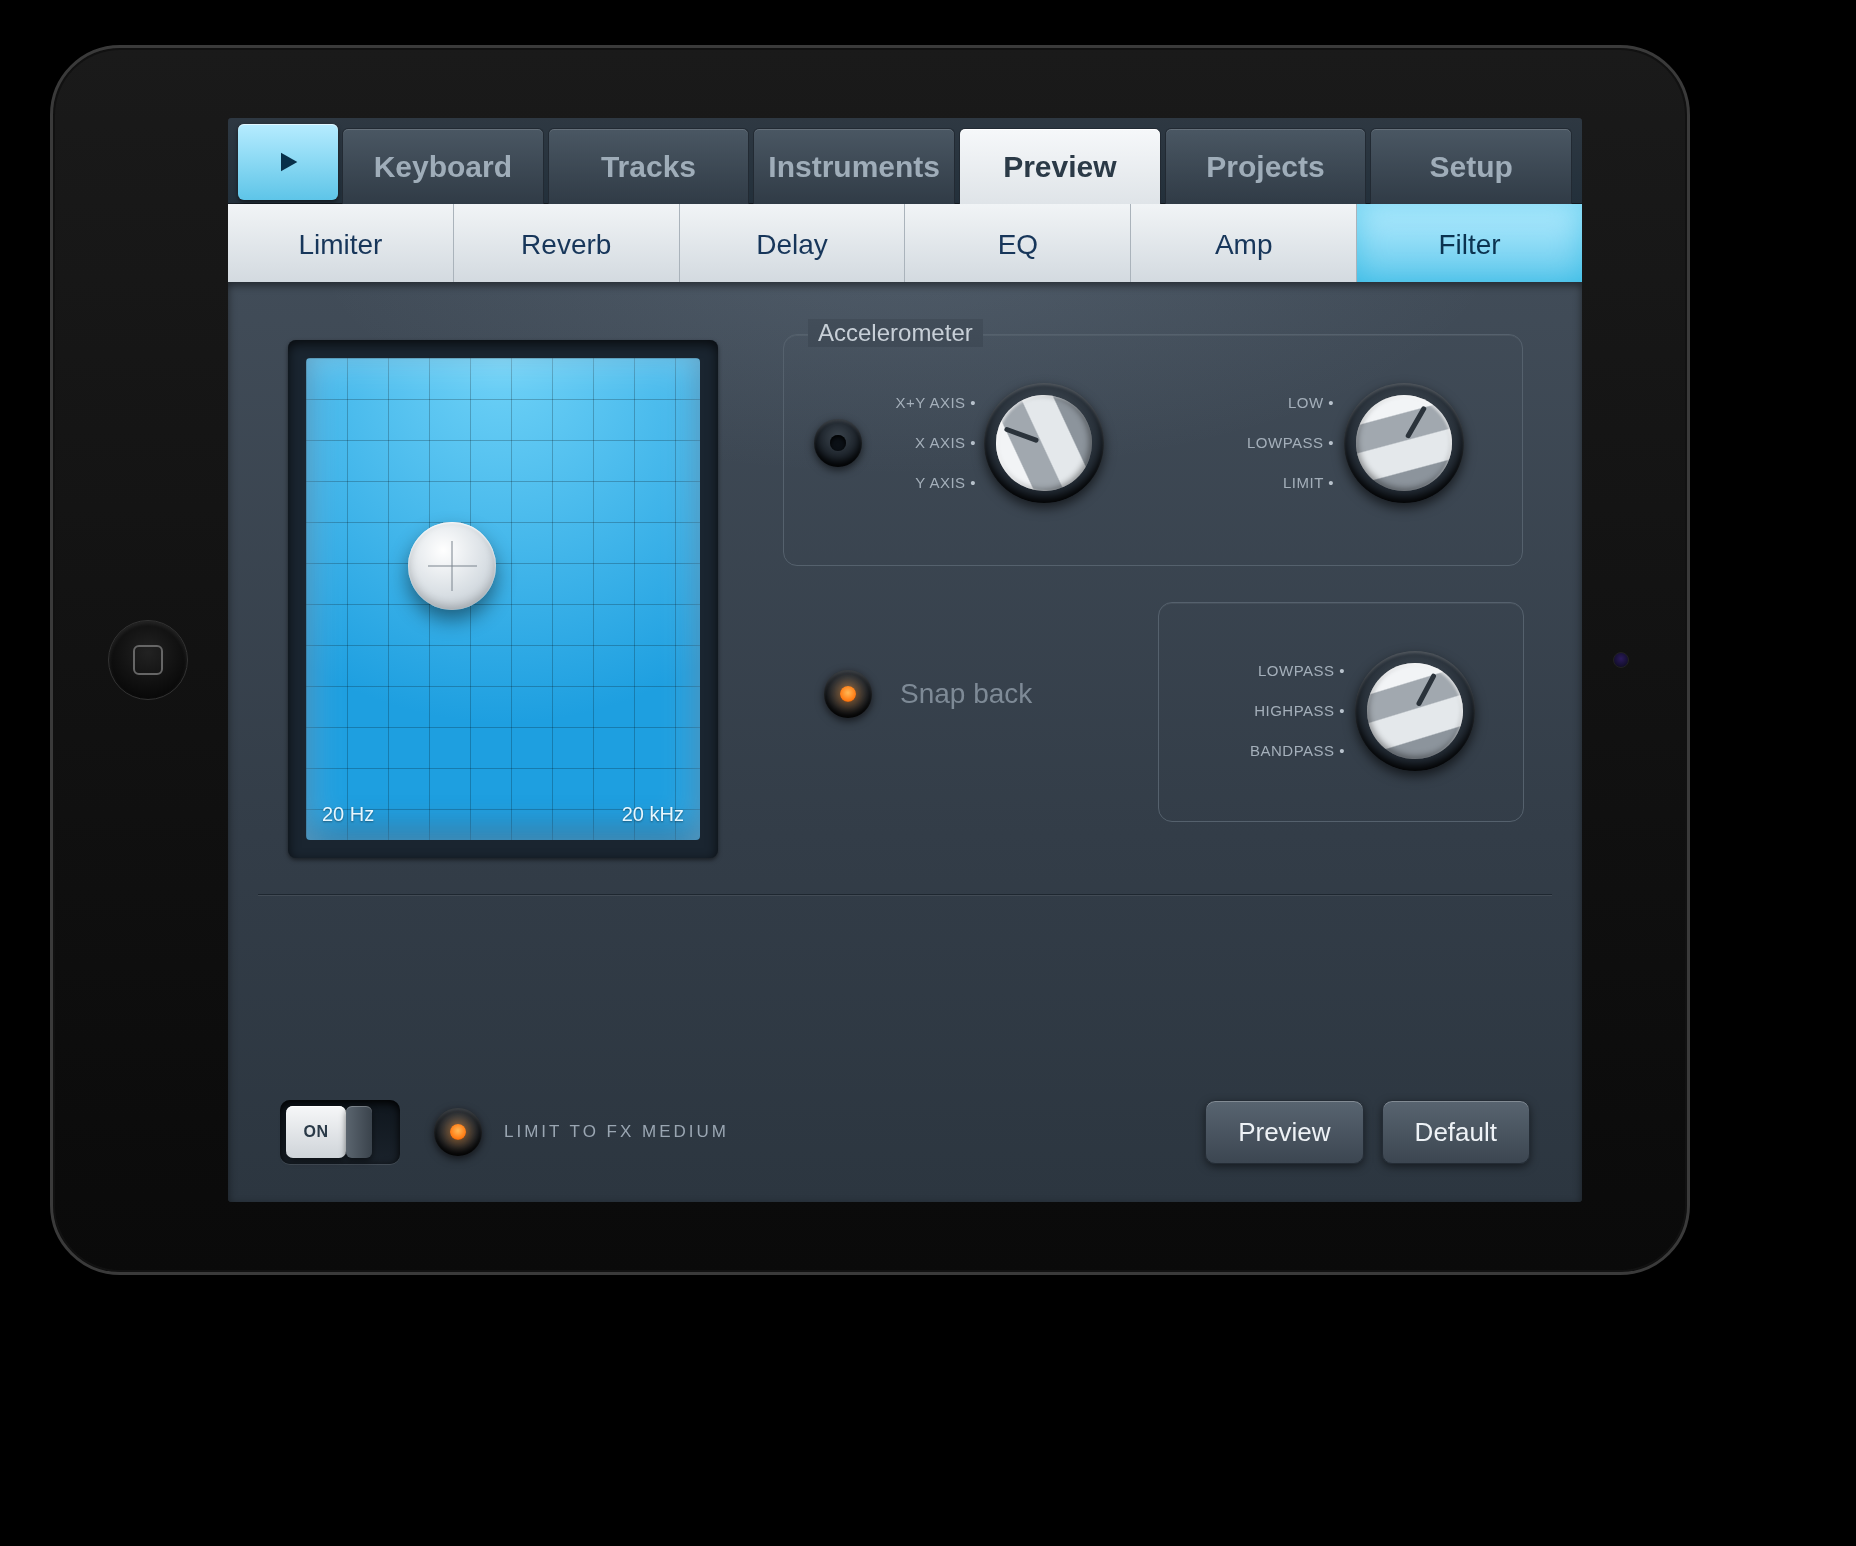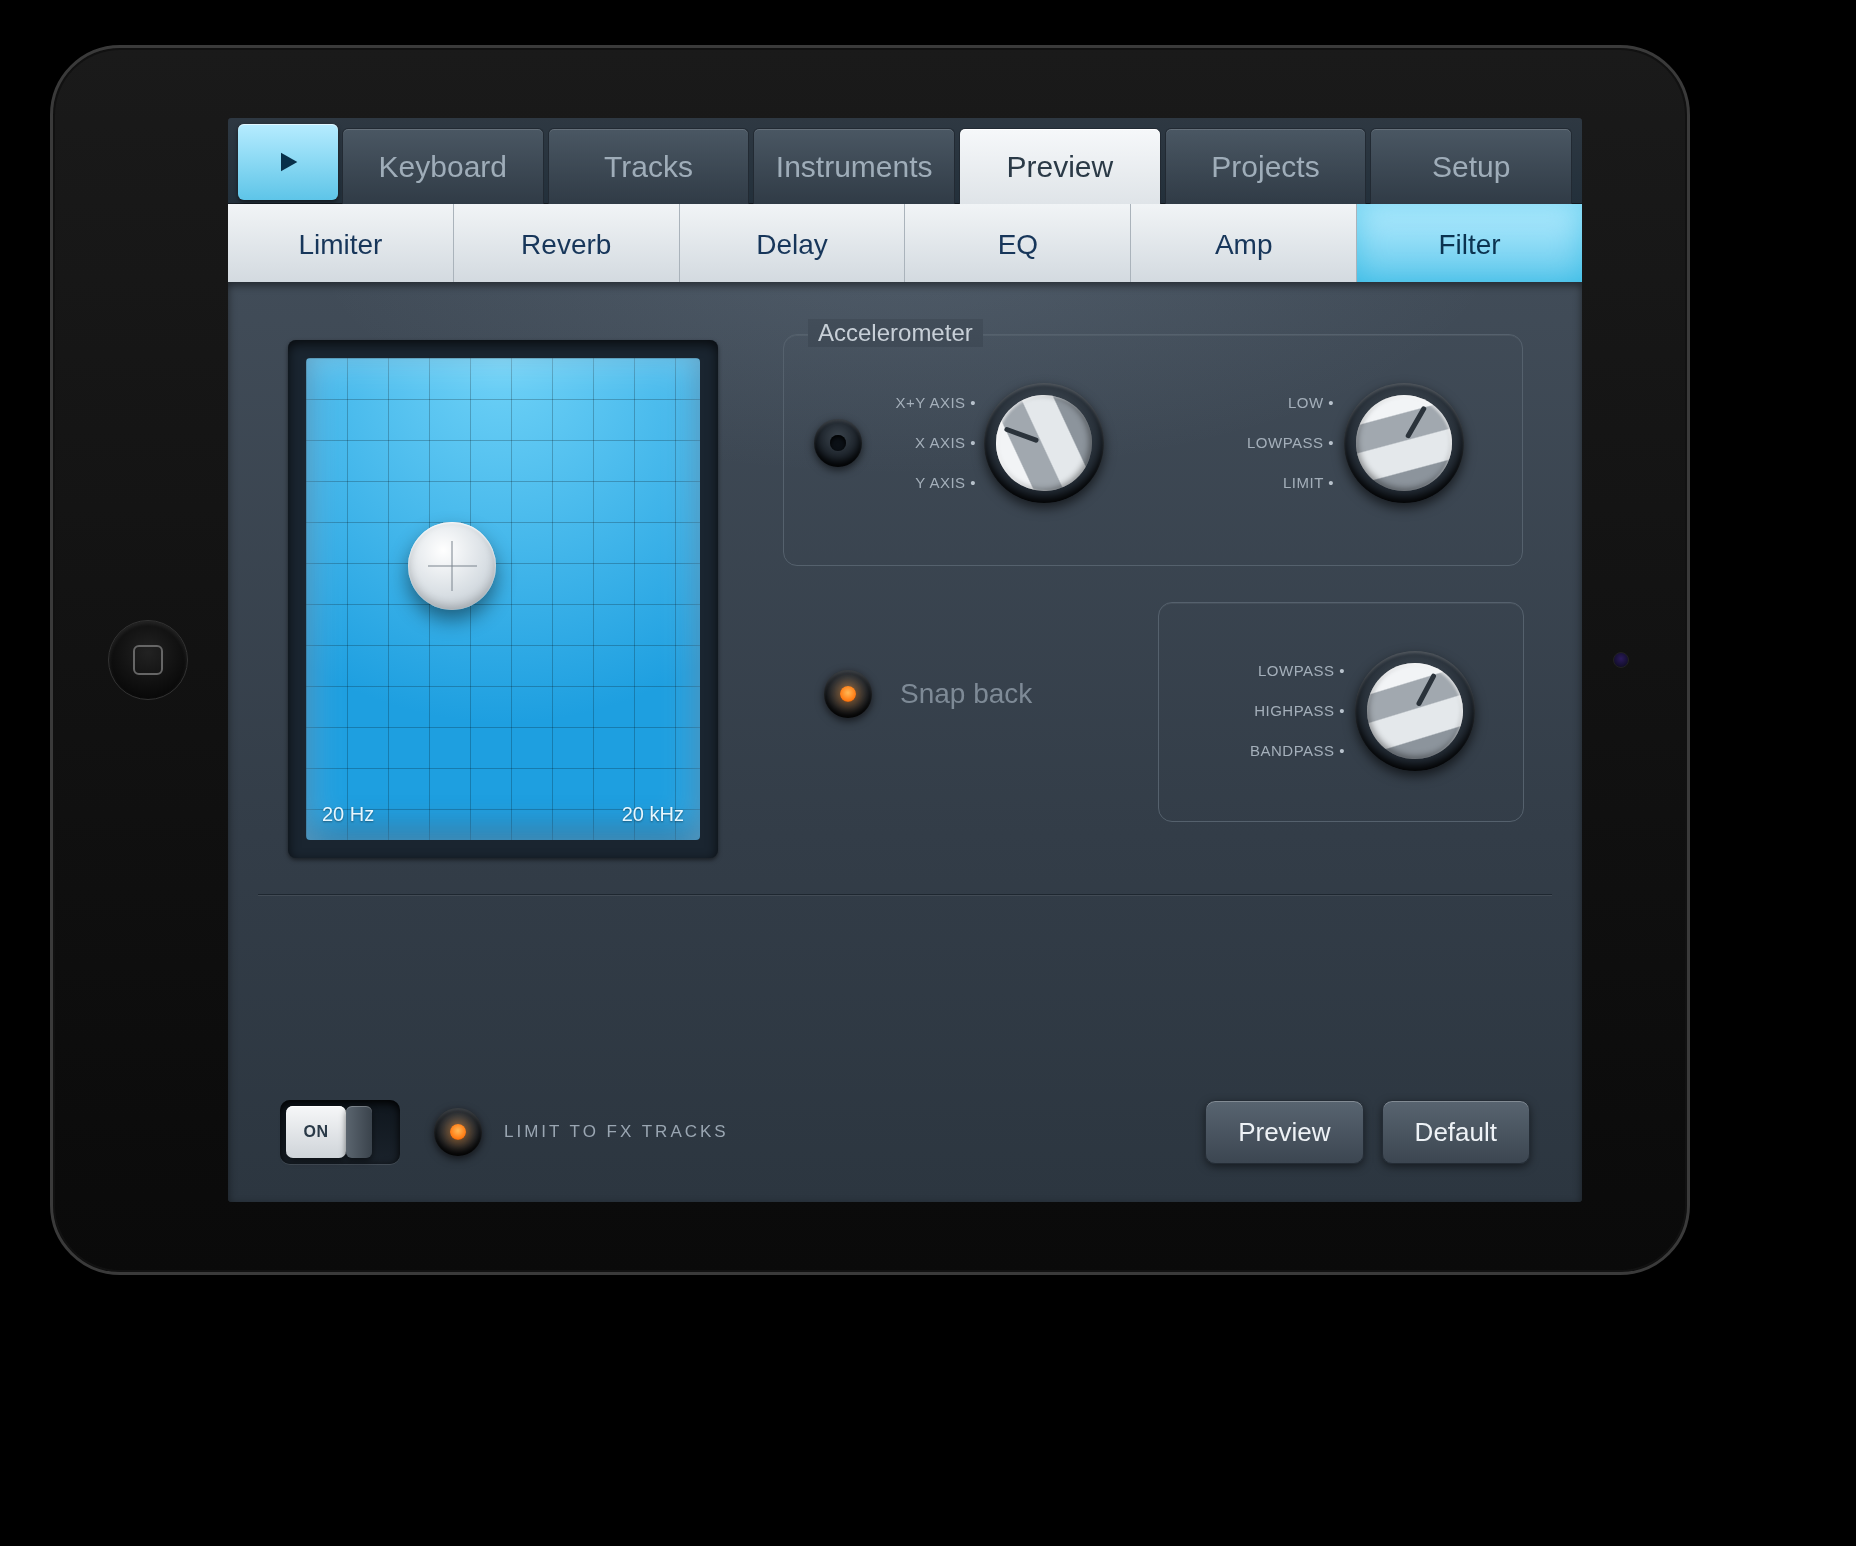--- a/index.html
+++ b/index.html
@@ -32,20 +32,21 @@
   background:linear-gradient(#46535f,#323c46);
   border-radius:4px; overflow:hidden;
   box-shadow:inset 0 0 0 1px #1a2028;
 }
 
 
 .topnav {
   height:86px; display:flex; gap:4px; padding:6px 10px 0;
   background:linear-gradient(#2e3842,#23303b);
   border-bottom:1px solid #141a20;
+  font-weight:bold;
 }
 .play-cell{
   width:100px;height:76px;border-radius:6px;
   background:linear-gradient(#b6ecff,#5ec5e8);
   box-shadow:inset 0 1px 0 rgba(255,255,255,.6),0 2px 4px rgba(0,0,0,.5);
   display:flex;align-items:center;justify-content:center;flex-shrink:0;
 }
 .play-cell svg{width:28px;height:28px;fill:#08304a;}
 .topnav .tab{
   flex:1;height:76px;border-radius:6px 6px 0 0;
@@ -287,21 +288,21 @@
 
       <div class="hr"></div>
 
       <div class="bottom">
         <div class="switch">
           <div class="plate">ON</div>
           <div class="nub"></div>
         </div>
         <div class="limit">
           <div class="led on"></div>
-          <span class="txt">LIMIT TO FX TRACKS</span>
+          <span class="txt">LIMIT TO FX MEDIUM</span>
         </div>
         <div class="spacer"></div>
         <div class="btn">Preview</div>
         <div class="btn">Default</div>
       </div>
 
     </div>
   </div>
 </div>
 

